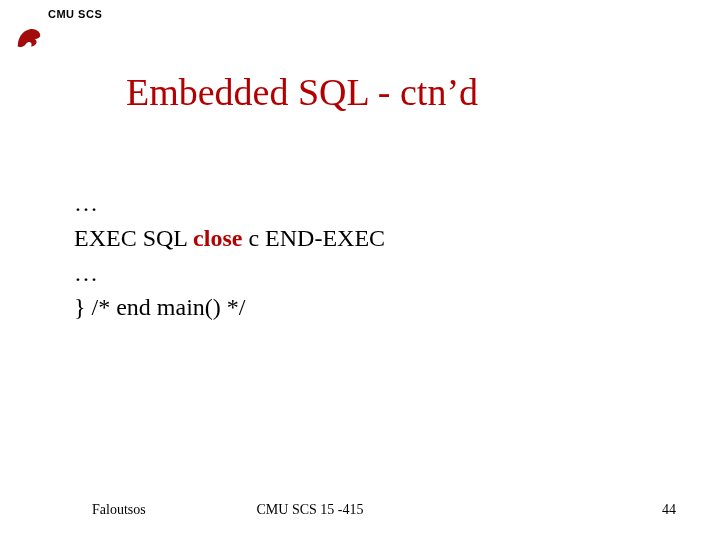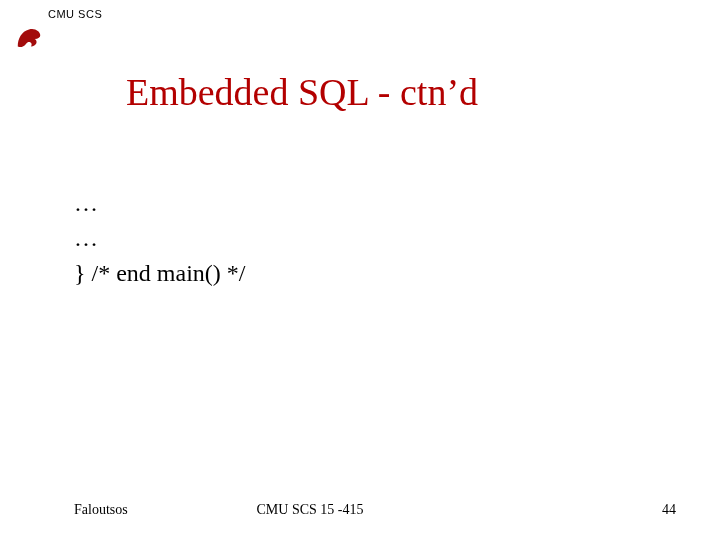--- a/index.html
+++ b/index.html
@@ -16,21 +16,21 @@
   .header {
     position: absolute;
     top: 8px;
     left: 48px;
     display: flex;
     align-items: center;
     gap: 6px;
   }
   .header-label {
     font-family: Arial, Helvetica, sans-serif;
-    font-weight: normal;
+    font-weight: bold;
     font-size: 11px;
     letter-spacing: 0.5px;
   }
   .logo {
     position: absolute;
     top: 22px;
     left: 14px;
     width: 30px;
     height: 30px;
   }
@@ -55,21 +55,21 @@
   }
   .footer {
     position: absolute;
     bottom: 22px;
     left: 0;
     width: 720px;
     font-size: 14px;
   }
   .footer-left {
     position: absolute;
-    left: 74px;
+    left: 92px;
     bottom: 0;
   }
   .footer-center {
     position: absolute;
     width: 620px;
     text-align: center;
     bottom: 0;
   }
   .footer-right {
     position: absolute;
@@ -88,20 +88,21 @@
   <svg viewBox="0 0 32 32" width="30" height="30">
     <path d="M4 26 C4 18 8 10 16 8 C22 6 28 10 28 14 C28 16 26 18 22 18 C26 20 24 26 18 26 C20 24 18 20 14 22 C12 24 10 28 4 26 Z
              M20 12 C22 12 24 14 22 16 C20 16 18 14 20 12 Z" fill="#a30c0c"></path>
   </svg>
 </div>
 
 <div class="title">Embedded SQL - ctn’d</div>
 
 <div class="body-text">
   <div>…</div>
+  <div><span>EXEC SQL   </span><span class="kw">close</span><span> c END-EXEC</span></div>
   <div>…</div>
   <div>} /* end main() */</div>
 </div>
 
 <div class="footer">
   <span class="footer-left">Faloutsos</span>
   <span class="footer-center">CMU SCS 15 -415</span>
   <span class="footer-right">44</span>
 </div>
 

